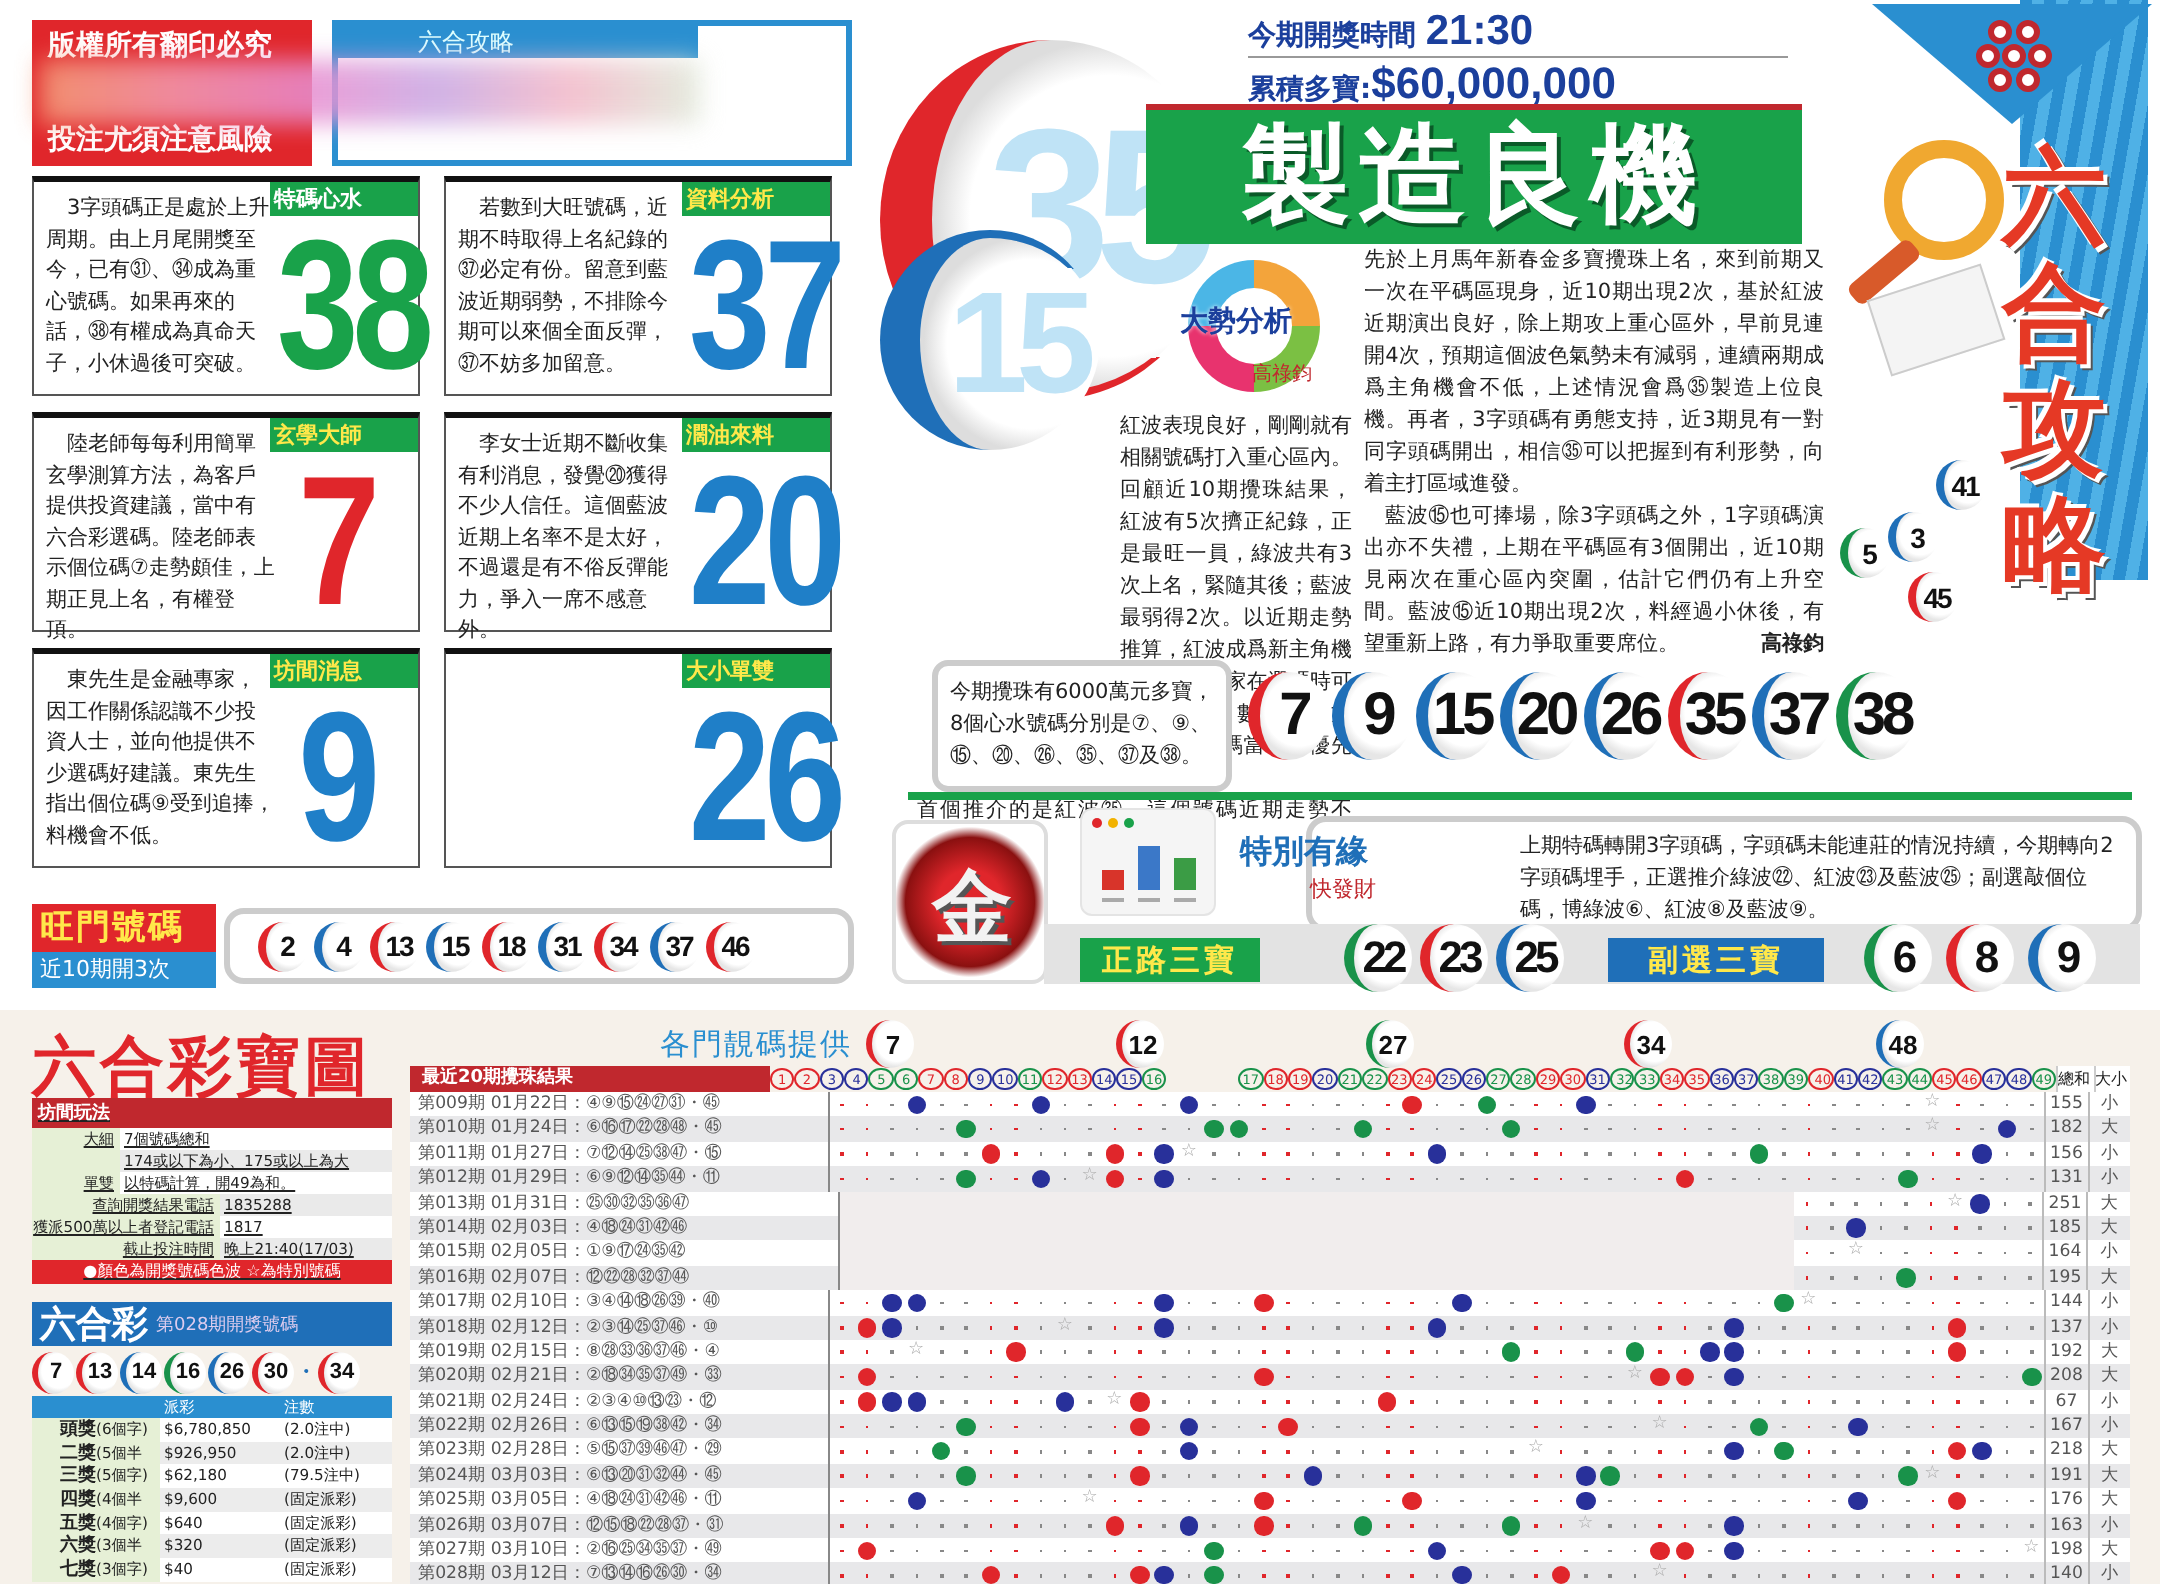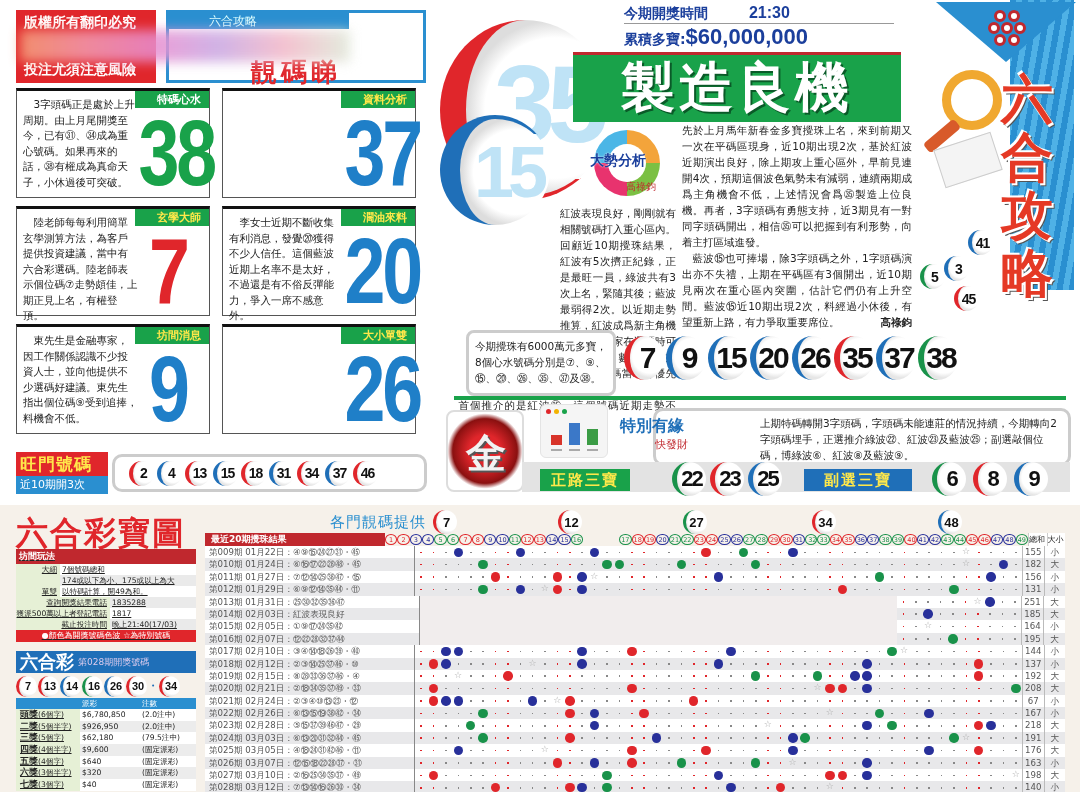--- a/index.html
+++ b/index.html
@@ -9,21 +9,21 @@
   
   .mast-red { left: 16px; top: 10px; width: 140px; height: 73px; background: #e0262b; color: #fff; font-weight: bold; font-size: 14px; display: flex; flex-direction: column; justify-content: space-between; padding: 4px 8px; }
   .mast-blue { left: 166px; top: 10px; width: 260px; height: 73px; border: 3px solid #2a8fd0; background: #fff; }
   .mast-blue .top { background: #2a8fd0; height: 16px; width: 180px; color: #dff; font-size: 12px; padding-left: 40px; }
   .mast-blue .big { color: #e0262b; font-size: 26px; font-weight: bold; text-align: center; margin-top: 26px; letter-spacing: 4px; }
   .blur-bar { left: 20px; top: 30px; width: 330px; height: 32px; background: linear-gradient(90deg,#f5a07a,#f29bb0,#e98ed0,#c9a6e2,#f2b8c8,#dfe8d8); filter: blur(6px); opacity: .85; }
 
   
   .tip { border: 1px solid #555; border-top: 3px solid #111; background: #fff; width: 194px; height: 110px; position: absolute; }
   .tip .text { position: absolute; left: 6px; top: 6px; width: 115px; font-size: 10.5px; line-height: 15.5px; color: #222; text-indent: 1em; }
-  .tip .tag { position: absolute; right: 0; top: 0; width: 74px; height: 17px; background: #19a24a; color: #fff; font-weight: bold; font-size: 11px; padding-left: 22px; line-height: 17px; }
+  .tip .tag { position: absolute; right: 0; top: 0; width: 74px; height: 17px; background: #19a24a; color: #fff; font-weight: bold; font-size: 11px; padding-left: 2px; line-height: 17px; }
   .tip .tag.yellow { color: #ffe84a; }
   .tip .num { position: absolute; right: 4px; top: 14px; width: 74px; text-align: center; font-family: "Liberation Sans", sans-serif; font-weight: bold; font-size: 92px; line-height: 96px; transform: scaleX(.8); letter-spacing: -4px; }
 
   
   .hot { left: 16px; top: 452px; width: 412px; height: 42px; }
   .hot .lbl { position: absolute; left: 0; top: 0; width: 92px; height: 42px; }
   .hot .lbl .a { background: #e0262b; color: #ffe84a; font-weight: bold; font-size: 17px; height: 24px; line-height: 24px; padding-left: 4px; letter-spacing: 1px; }
   .hot .lbl .b { background: #2a8fd0; color: #fff; font-size: 11px; height: 18px; line-height: 18px; padding-left: 4px; }
   .hot .balls { position: absolute; left: 96px; top: 2px; width: 315px; height: 38px; border: 3px solid #ccc; border-radius: 10px; display: flex; align-items: center; padding-left: 14px; gap: 3px; background: #fff; }
 
@@ -32,21 +32,21 @@
   .ball.r { border-color: #e0262b; }
   .ball.b { border-color: #1f6fb8; }
   .ball.g { border-color: #19924a; }
   .ball.s { width: 25px; height: 25px; font-size: 14px; letter-spacing: -1px; }
   .ball.m { width: 40px; height: 44px; font-size: 30px; letter-spacing: -2px; border-left-width: 6px; }
   .ball.x { width: 34px; height: 34px; font-size: 22px; letter-spacing: -2px; border-left-width: 5px; }
 
   
   .draw-info { left: 624px; top: 4px; width: 270px; color: #1b3f9c; font-weight: bold; }
   .draw-info .l1 { font-size: 14px; }
-  .draw-info .l1 b { font-size: 16px; font-family: "Liberation Sans", sans-serif; margin-left: 36px; }
+  .draw-info .l1 b { font-size: 21px; font-family: "Liberation Sans", sans-serif; }
   .draw-info .l2 { font-size: 14px; border-top: 1px solid #999; }
   .draw-info .l2 b { font-size: 22px; font-family: "Liberation Sans", sans-serif; }
   .headline { left: 573px; top: 52px; width: 328px; height: 70px; background: #19a24a; border-top: 3px solid #c0282e; color: #fff; font-size: 54px; font-weight: bold; text-align: center; line-height: 66px; letter-spacing: 4px; text-shadow: 2px 2px 0 #0a5a28; }
   .bigball35 { left: 440px; top: 20px; width: 170px; height: 180px; border-radius: 50%; background: radial-gradient(circle at 62% 50%, #fff 56%, #ddd 70%); border-left: 26px solid #e0262b; border-bottom: 4px solid #e0262b; }
   .bigball35 span { position: absolute; left: 28px; top: 20px; font-family: "Liberation Sans", sans-serif; font-size: 110px; font-weight: bold; color: #bfe3f6; letter-spacing: -8px; }
   .bigball15 { left: 440px; top: 115px; width: 110px; height: 110px; border-radius: 50%; background: radial-gradient(circle at 62% 50%, #fff 55%, #ddd 70%); border-left: 20px solid #1f6fb8; border-top: 4px solid #1f6fb8; }
   .bigball15 span { position: absolute; left: 14px; top: 12px; font-family: "Liberation Sans", sans-serif; font-size: 72px; font-weight: bold; color: #bfe3f6; letter-spacing: -6px; }
   .trend { left: 594px; top: 130px; width: 66px; height: 66px; border-radius: 50%; background: conic-gradient(#f3a43b 0 25%, #7bc043 25% 50%, #e8336e 50% 75%, #4bb6e6 75%); }
   .trend .in { position: absolute; left: 14px; top: 14px; width: 38px; height: 38px; border-radius: 50%; background: #fff; }
   .trend-lbl { left: 590px; top: 152px; color: #1b3f9c; font-weight: bold; font-size: 14px; text-shadow: 0 0 2px #fff; }
@@ -107,21 +107,21 @@
   .draw-head { left: 16px; top: 651px; width: 180px; height: 22px; background: #1f6fb8; color: #fff; display: flex; align-items: center; }
   .draw-head .big { font-size: 18px; font-weight: bold; padding: 0 4px; }
   .draw-head .sm { font-size: 9px; color: #dce; }
   .draw-balls { left: 16px; top: 674px; width: 180px; height: 24px; display: flex; align-items: center; gap: 1px; }
   .draw-balls .ball { width: 21px; height: 21px; font-size: 11px; border-left-width: 3px; }
   .draw-balls .dot { color: #1f6fb8; font-weight: bold; font-size: 10px; }
   .prize { left: 16px; top: 698px; width: 180px; font-size: 7.6px; }
   .prize .h { display: flex; background: #2a8fd0; color: #fff; height: 11px; line-height: 11px; }
   .prize .r { display: flex; height: 11.7px; line-height: 11.7px; background: #fff; }
   .prize .r.alt { background: #ececec; }
-  .prize .c1 { width: 64px; padding-left: 4px; background: #e6f0d6; text-decoration: underline; }
+  .prize .c1 { width: 64px; padding-left: 14px; background: #e6f0d6; }
   .prize .c1 b { font-size: 9px; }
   .prize .c2 { width: 60px; padding-left: 2px; }
   .prize .c3 { flex: 1; padding-left: 2px; }
 
   .grid-title { left: 330px; top: 513px; color: #2a8fd0; font-size: 15px; letter-spacing: 1px; }
   .hdr-balls .ball { position: absolute; top: 510px; width: 24px; height: 24px; font-size: 13px; border-left-width: 3px; }
   .results { left: 205px; top: 533px; width: 860px; }
   .res-head { display: flex; height: 13px; }
   .res-head .lbl { width: 215px; background: #c0282e; color: #fff; font-weight: bold; font-size: 9px; line-height: 13px; padding-left: 6px; }
   .res-head .nums { display: flex; flex: 1; }
@@ -144,31 +144,31 @@
 </style>
 </head>
 <body>
 
 <div class="abs mast-red">
   <span>版權所有翻印必究</span>
   <span>投注尤須注意風險</span>
 </div>
 <div class="abs mast-blue">
   <div class="top">六合攻略</div>
-  <div class="big">靚碼睇</div>
 </div>
 <div class="abs blur-bar"></div>
 
 <div id="tips">
     <div class="tip" style="left: 16px; top: 88px;">
       <div class="text">3字頭碼正是處於上升周期。由上月尾開獎至今，已有㉛、㉞成為重心號碼。如果再來的話，㊳有權成為真命天子，小休過後可突破。</div>
       <div class="tag">特碼心水</div>
       <div class="num" style="color: rgb(25, 162, 74);">38</div>
     </div>
     <div class="tip" style="left: 222px; top: 88px;">
+      <div class="text">若數到大旺號碼，近期不時取得上名紀錄的㊲必定有份。留意到藍波近期弱勢，不排除今期可以來個全面反彈，㊲不妨多加留意。</div>
       <div class="tag yellow">資料分析</div>
       <div class="num" style="color: rgb(31, 127, 200);">37</div>
     </div>
     <div class="tip" style="left: 16px; top: 206px;">
       <div class="text">陸老師每每利用簡單玄學測算方法，為客戶提供投資建議，當中有六合彩選碼。陸老師表示個位碼⑦走勢頗佳，上期正見上名，有權登頂。</div>
       <div class="tag yellow">玄學大師</div>
       <div class="num" style="color: rgb(224, 38, 43);">7</div>
     </div>
     <div class="tip" style="left: 222px; top: 206px;">
       <div class="text">李女士近期不斷收集有利消息，發覺⑳獲得不少人信任。這個藍波近期上名率不是太好，不過還是有不俗反彈能力，爭入一席不感意外。</div>
@@ -704,21 +704,21 @@
           <span class="c dr"></span>
           <span class="c S"></span>
           <span class="c B"></span>
           <span class="c"></span>
           <span class="c"></span>
         </div>
         <div class="sum">251</div>
         <div class="sz">大</div>
       </div>
       <div class="res-row alt">
-        <div class="lbl">第014期 02月03日：紅波表現良好</div>
+        <div class="lbl">第014期 02月03日：④⑱㉔㉛㊷㊻</div>
         <div class="cells">
           <div class="blank"></div>
           <span class="c dr"></span>
           <span class="c"></span>
           <span class="c B"></span>
           <span class="c"></span>
           <span class="c"></span>
           <span class="c dr"></span>
           <span class="c dr"></span>
           <span class="c"></span>

